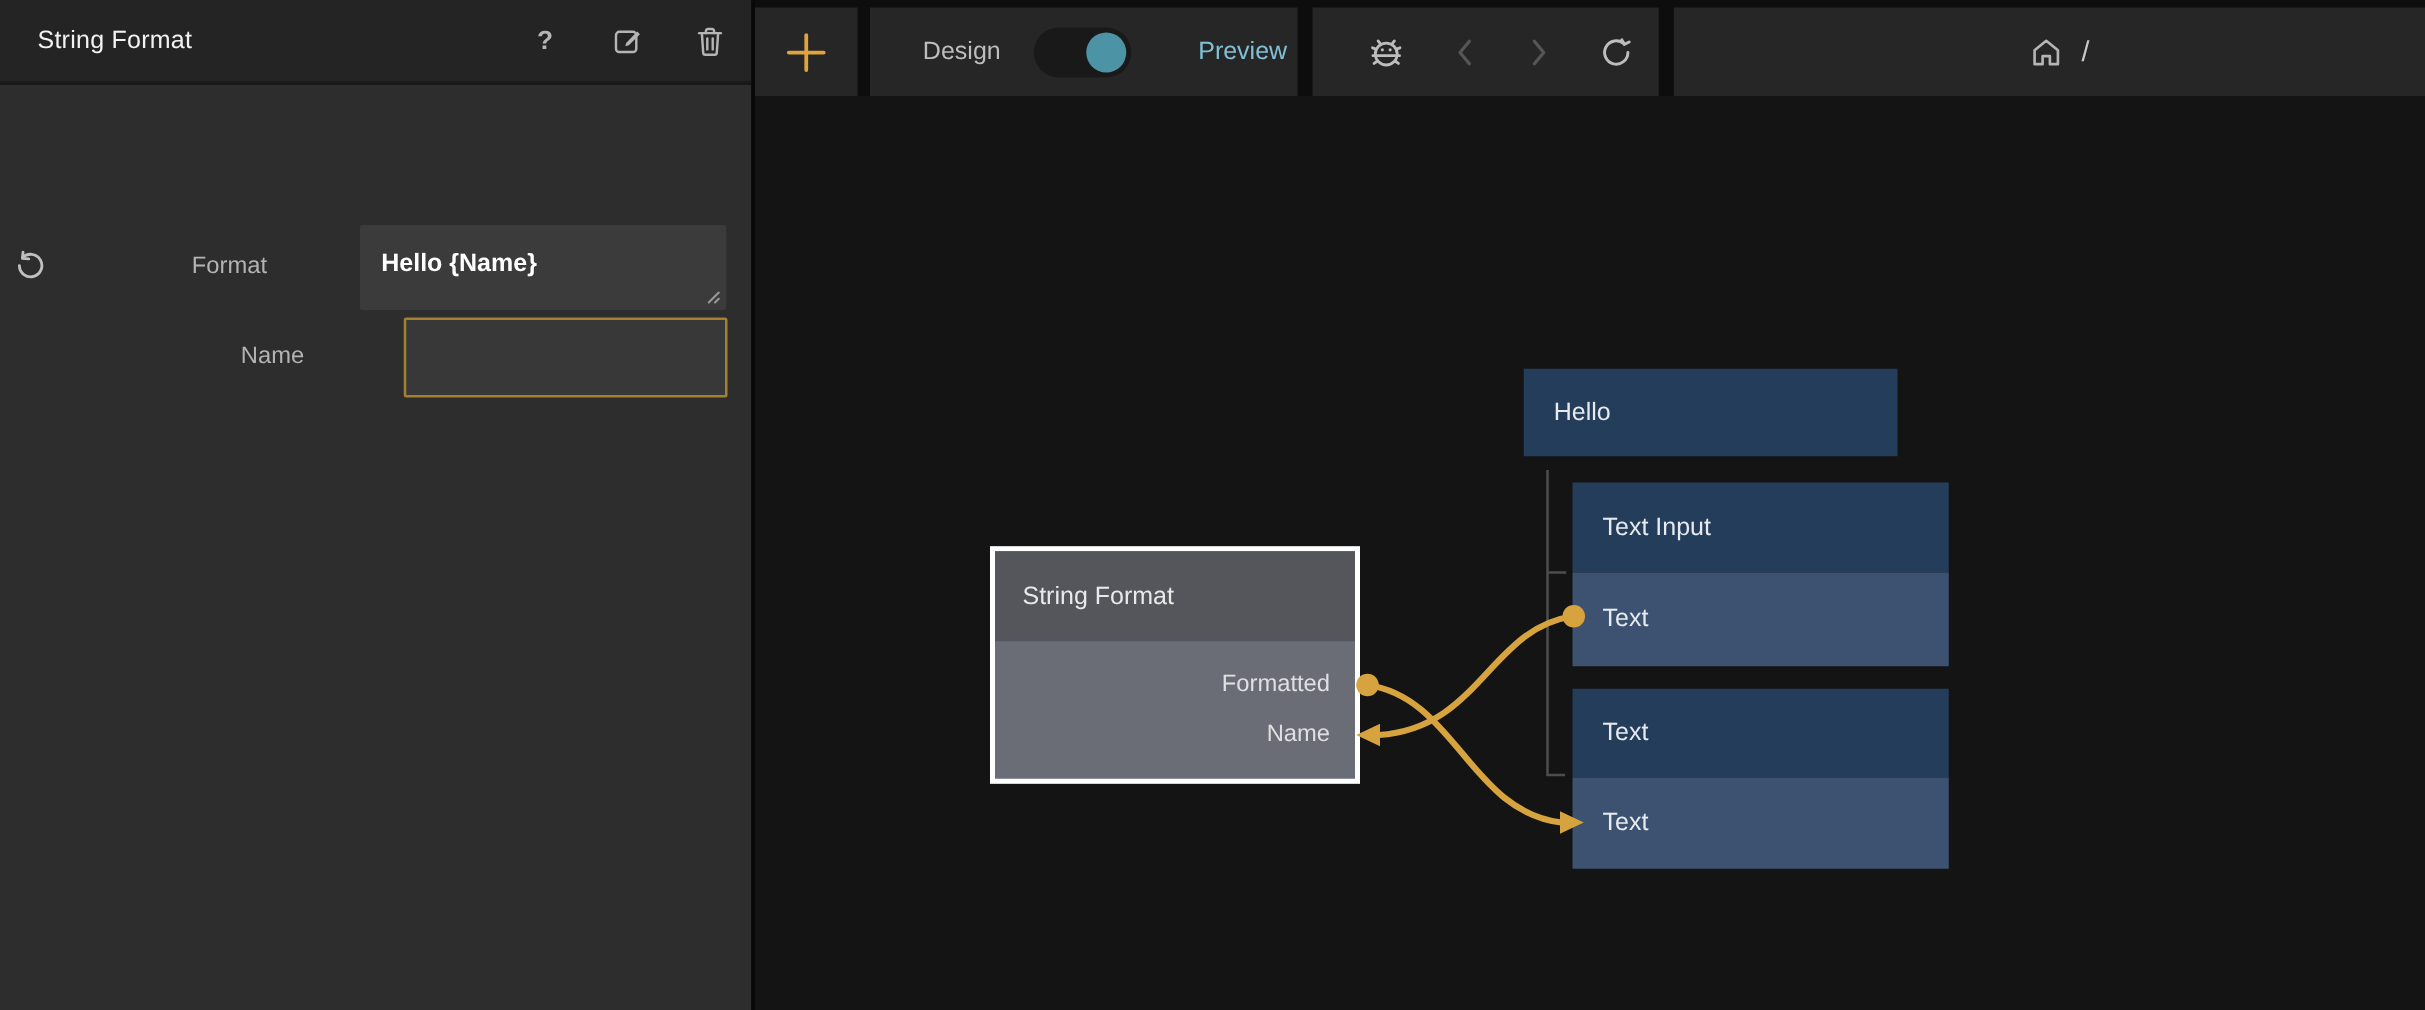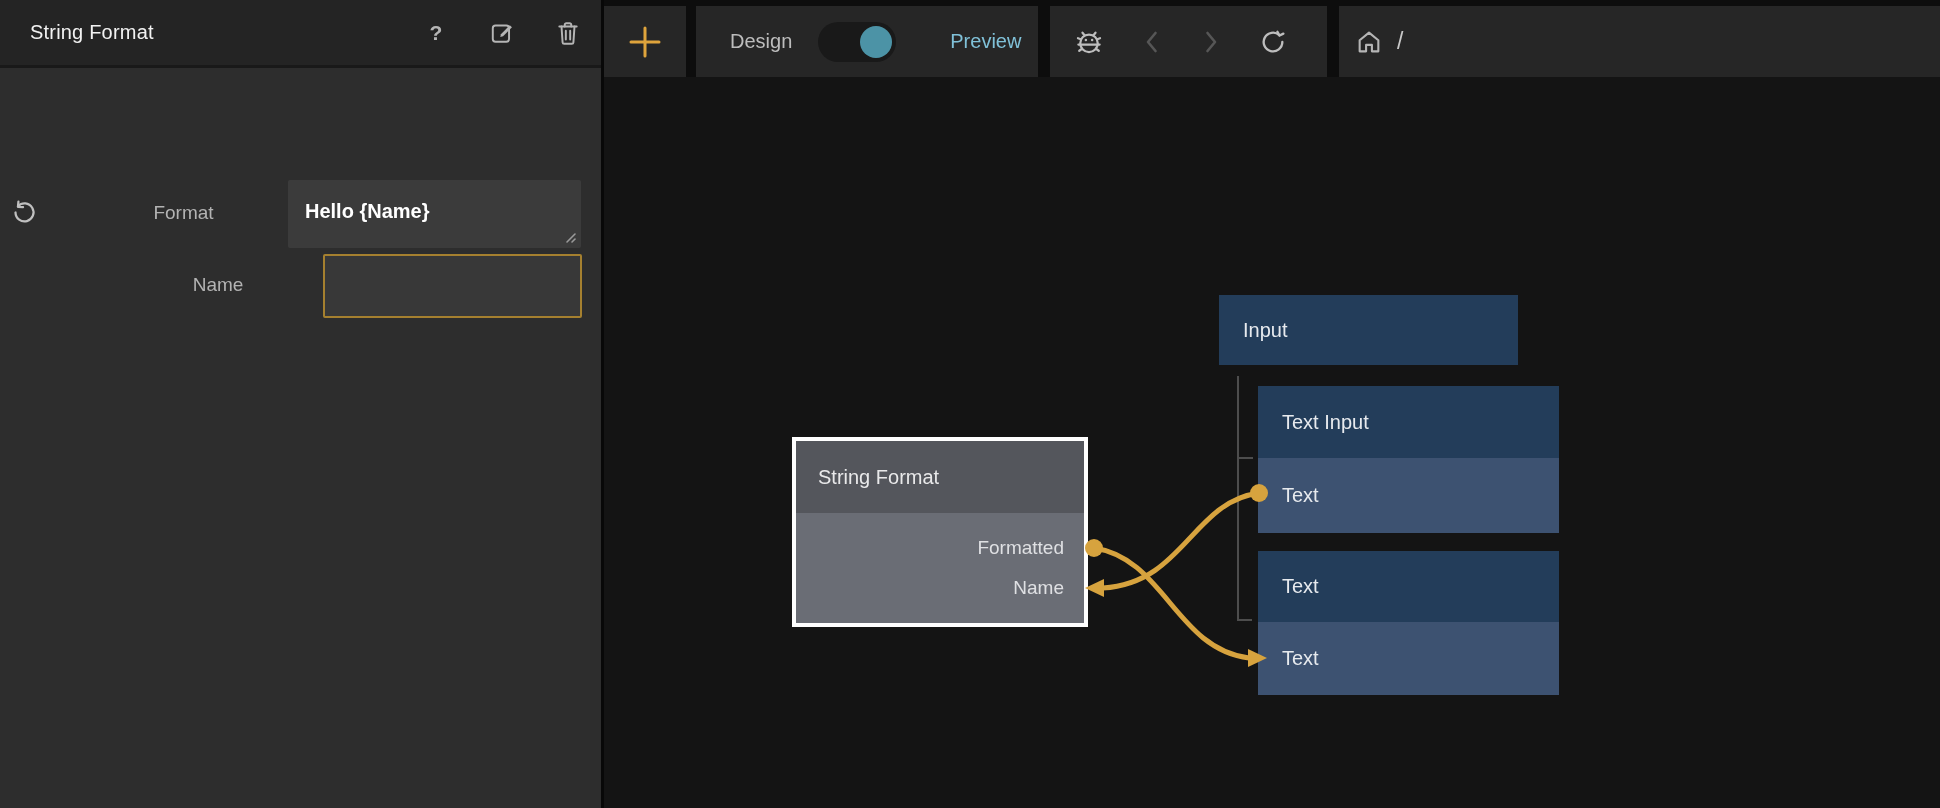--- a/index.html
+++ b/index.html
@@ -33,21 +33,21 @@
                 background:#383838; border:2px solid #a5802f; border-radius:2px;
                 color:#ffffff; font-family:"Liberation Sans", sans-serif;
                 font-size:20px; padding:0 14px; outline:none; }
 
   
   .vdivider { position:absolute; left:601px; top:0; width:3px; height:808px; background:#080808; }
 
   
   .topbar { position:absolute; left:604px; top:0; width:1336px; height:77px; background:#0d0d0d; }
   .tb-block { position:absolute; top:6px; height:71px; background:#262626;
-              display:flex; align-items:center; }
+              display:flex; align-items:center;justify-content:center; }
   .tb-add  { left:0;    width:82px; justify-content:center; }
   .tb-mode { left:92px; width:342px; padding-left:34px; }
   .tb-nav  { left:446px; width:277px; padding-left:24px; gap:37px; }
   .tb-path { left:735px; width:601px; padding-left:16px; }
   .tb-btn { background:none; border:none; cursor:pointer; padding:0;
             display:flex; align-items:center; justify-content:center; }
   .design-label { font-size:20px; color:#bdbdbd; cursor:pointer; }
   .preview-label { font-size:20px; font-weight:500; color:#80c1d8; cursor:pointer; margin-left:54px; }
   .toggle { position:relative; margin-left:26px; width:78px; height:40px; border-radius:20px;
             background:#191919; border:none; cursor:pointer; }
@@ -181,21 +181,21 @@
           <path d="M4 10.5 L12 4 L20 10.5 V20 H14.5 V14.5 H9.5 V20 H4 Z"></path>
         </svg>
       </button>
       <span class="route-path">/</span>
     </div>
   </header>
 
   <main class="canvas">
 
     <div class="node page-node">
-      <div class="one-row">Input</div>
+      <div class="one-row">Hello</div>
     </div>
 
     <div class="node ti-node">
       <div class="node-hdr">Text Input</div>
       <div class="node-row">Text</div>
     </div>
 
     <div class="node txt-node">
       <div class="node-hdr">Text</div>
       <div class="node-row">Text</div>

